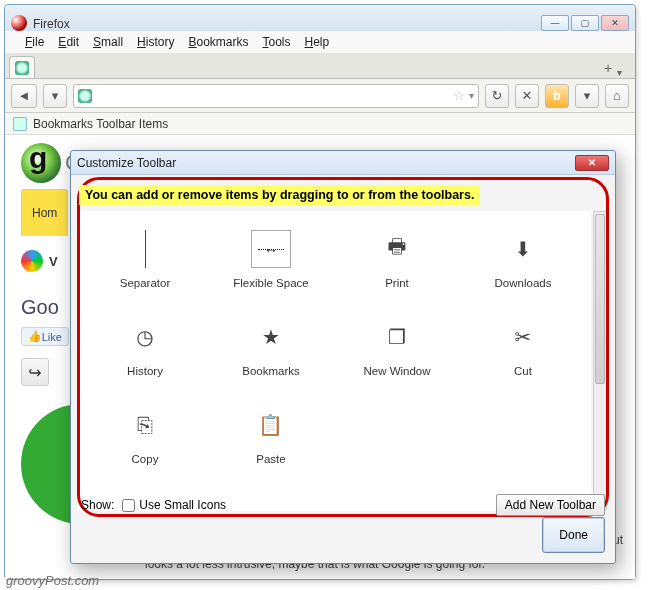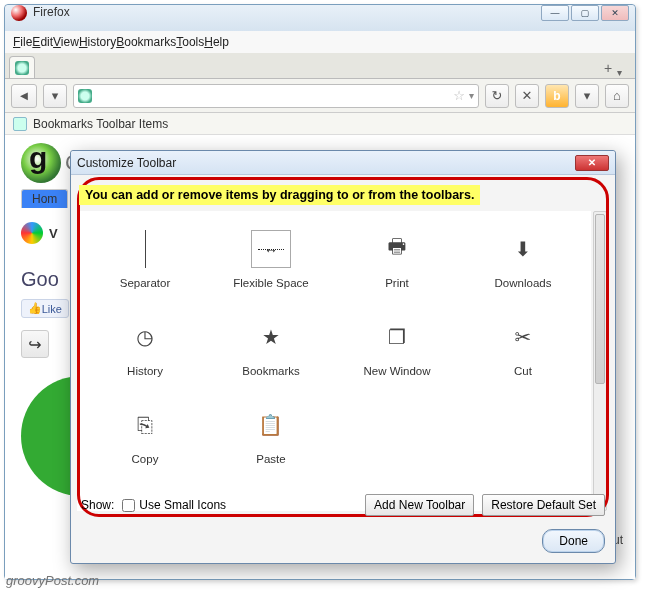--- a/index.html
+++ b/index.html
@@ -6,33 +6,33 @@
 body { width: 650px; height: 590px; background: #fff; position: relative; overflow: hidden; }
 
 
 .browser {
   position: absolute; top: 4px; left: 4px; width: 632px; height: 576px;
   border: 1px solid #7a9ebd; border-radius: 4px;
   background: linear-gradient(#e8f0f8, #d6e3f0 26px, #f8f8f8 26px);
   box-shadow: 2px 2px 4px rgba(0,0,0,0.15);
 }
 .titlebar {
-  height: 26px; display: flex; align-items: flex-start; padding: 0 6px;
+  height: 26px; display: flex; align-items: flex-end; padding: 0 6px;
   background: linear-gradient(#e8f0f8,#d6e3f0);
   border-top-left-radius:4px; border-top-right-radius:4px;
 }
 .titlebar .app-icon { width:16px; height:16px; background: radial-gradient(circle at 30% 30%, #fff, #e66 40%, #900 70%); border-radius:50%; margin-right:6px;}
 .titlebar .title { font-size:12px; color:#333; }
 .titlebar .spacer { flex:1; }
 .winbtn { width:28px; height:16px; border:1px solid #8fa8c2; border-radius:2px;
   background:linear-gradient(#f7fbff,#dce9f6); margin-left:2px; display:flex;
   align-items:center; justify-content:center; font-size:9px; color:#345; cursor:default;}
 .winbtn.close { background:linear-gradient(#f7d7d7,#f0bcbc); }
 
-.menubar { height:22px; display:flex; align-items:center; padding:0 8px; font-size:12px; color:#222;}
+.menubar { height:22px; display:flex; align-items:center; gap:14px; padding:0 8px; font-size:12px; color:#222;margin-left:12px;}
 .menubar span { text-decoration: underline dotted transparent; }
 .menubar span::first-letter { text-decoration: underline; }
 
 .tabstrip { height:26px; background:#e6e6e0; display:flex; align-items:flex-end; padding:0 4px; border-bottom:1px solid #bbb;}
 .tab { height:22px; width:26px; background:#f8f8f4; border:1px solid #bbb; border-bottom:none; border-top-left-radius:4px; border-top-right-radius:4px; display:flex; align-items:center; justify-content:center;}
 .tab-icon{width:14px;height:14px;background:radial-gradient(circle,#cfe 40%,#4a8 70%);border-radius:3px;}
 .tabstrip .flex { flex:1;}
 .plus { width:18px; text-align:center; color:#666; font-size:14px; padding-bottom:2px;}
 .chev { width:14px; color:#666; font-size:10px;}
 
@@ -49,21 +49,21 @@
 .bmtoolbar { height:22px; background:#f6f6f2; border-bottom:1px solid #ddd; display:flex; align-items:center; gap:6px; padding:0 8px; font-size:12px; color:#333;}
 .bmtoolbar .bm-icon{width:14px;height:14px;background:#cfe;border:1px solid #8bc;border-radius:2px;}
 
 .content { position:relative; height:calc(100% - 130px); background:#fff; overflow:hidden;}
 .page-bg { position:absolute; inset:0; padding:8px 16px; color:#333; }
 .logo { display:flex; align-items:center; gap:4px; }
 .logo .g{width:40px;height:40px;background:radial-gradient(circle at 40% 40%,#fff,#7c4 40%,#373 70%);border-radius:50%;position:relative;}
 .logo .g::after{content:"g";position:absolute;left:8px;top:-2px;font-size:30px;font-weight:bold;color:#111;}
 .logo .txt{font-size:22px;color:#777;}
 .page-tabs{margin-top:6px;display:flex;gap:4px;}
-.page-tab{border:1px solid #ccc;border-bottom:none;padding:2px 10px;background:#3b82f6;border-top-left-radius:3px;border-top-right-radius:3px;font-size:12px;}
+.page-tab{border:1px solid #ccc;border-bottom:none;padding:16px 10px;background:#fde047;border-top-left-radius:3px;border-top-right-radius:3px;font-size:12px;}
 .headline{margin-top:24px;font-size:20px;color:#446;}
 .like{margin-top:8px;display:inline-flex;align-items:center;border:1px solid #cad4e7;background:#eef2fb;padding:2px 6px;font-size:11px;color:#3b5998;border-radius:3px;}
 .share{margin-top:12px;width:28px;height:28px;background:linear-gradient(#f8f8f8,#e8e8e8);border:1px solid #ccc;border-radius:3px;display:flex;align-items:center;justify-content:center;}
 .bigcircle{margin-top:18px;width:120px;height:120px;border-radius:50%;background:conic-gradient(#e33 0 160deg,#3a3 160deg 360deg);}
 .bodytext{position:absolute;right:10px;bottom:30px;width:90px;font-size:12px;color:#444;line-height:1.4;}
 .footer-line{position:absolute;bottom:8px;left:140px;font-size:12px;color:#444;}
 
 .watermark{position:absolute;left:6px;bottom:2px;font-size:13px;color:#737373;font-style:italic;z-index:5;}
 
 
@@ -100,39 +100,39 @@
 .spinner{width:20px;height:20px;border:2px dotted #bbb;border-radius:50%;}
 
 .dlg-footer{position:absolute;left:10px;right:10px;bottom:44px;height:28px;display:flex;align-items:center;gap:8px;font-size:12px;z-index:4;}
 .select{height:22px;border:1px solid #aaa;background:linear-gradient(#fff,#eee);padding:0 20px 0 6px;position:relative;border-radius:2px;display:flex;align-items:center;min-width:70px;}
 .select::after{content:"▾";position:absolute;right:5px;top:3px;color:#555;font-size:10px;}
 .chk{display:flex;align-items:center;gap:4px;}
 .chk input{width:13px;height:13px;}
 .btn{height:22px;border:1px solid #999;background:linear-gradient(#fdfdfd,#e7e7e7);padding:0 8px;border-radius:2px;font-size:12px;display:flex;align-items:center;}
 
 .done-row{position:absolute;right:10px;bottom:10px;}
-.done{height:24px;border:1px solid #6b89ab;background:linear-gradient(#f2f7fd,#dbe7f5);padding:0 16px;border-radius:10px;font-size:12px;display:flex;align-items:center;box-shadow:0 0 0 1px #bcd3ec inset;}
+.done{height:36px;border:1px solid #6b89ab;background:linear-gradient(#f2f7fd,#dbe7f5);padding:0 16px;border-radius:3px;font-size:12px;display:flex;align-items:center;box-shadow:0 0 0 1px #bcd3ec inset;}
 </style>
 </head>
 <body>
 
 <div class="browser">
   <div class="titlebar">
     <div class="app-icon"></div>
     <div class="title">Firefox</div>
     <div class="spacer"></div>
     <div class="winbtn">—</div>
     <div class="winbtn">▢</div>
     <div class="winbtn close">✕</div>
   </div>
 
   <div class="menubar">
     <span>File</span>
     <span>Edit</span>
-    <span>View</span>
+    <span>Small</span>
     <span>History</span>
     <span>Bookmarks</span>
     <span>Tools</span>
     <span>Help</span>
   </div>
 
   <div class="tabstrip">
     <div class="tab">
         <div class="tab-icon"></div>
       </div>
@@ -177,20 +177,21 @@
       </div>
       <div class="headline">Goo</div>
       <div class="like">👍 <span>Like</span></div>
       <div class="share">↪</div>
       <div class="bigcircle"></div>
       <div class="bodytext">ss like a
 n of
 week or
 
 ace, but</div>
+      <div class="footer-line">looks a lot less intrusive, maybe that is what Google is going for.</div>
     </div>
   </div>
 </div>
 
 <div class="dialog">
   <div class="dlg-titlebar">
     <span class="dlg-title">Customize Toolbar</span>
     <div class="flex"></div>
     <div class="dlg-close">✕</div>
   </div>
@@ -254,21 +255,20 @@
     </div>
 
     <div class="dlg-footer">
       <span>Show:</span>
       <label class="chk">
         <input type="checkbox" style="">
         <span>Use Small Icons</span>
       </label>
       <div style="flex:1"></div>
       <div class="btn">Add New Toolbar</div>
-      <div class="btn">Restore Default Set</div>
     </div>
 
     <div class="done-row">
       <div class="done">Done</div>
     </div>
   </div>
 </div>
 
 <div class="watermark">groovyPost.com</div>
 

